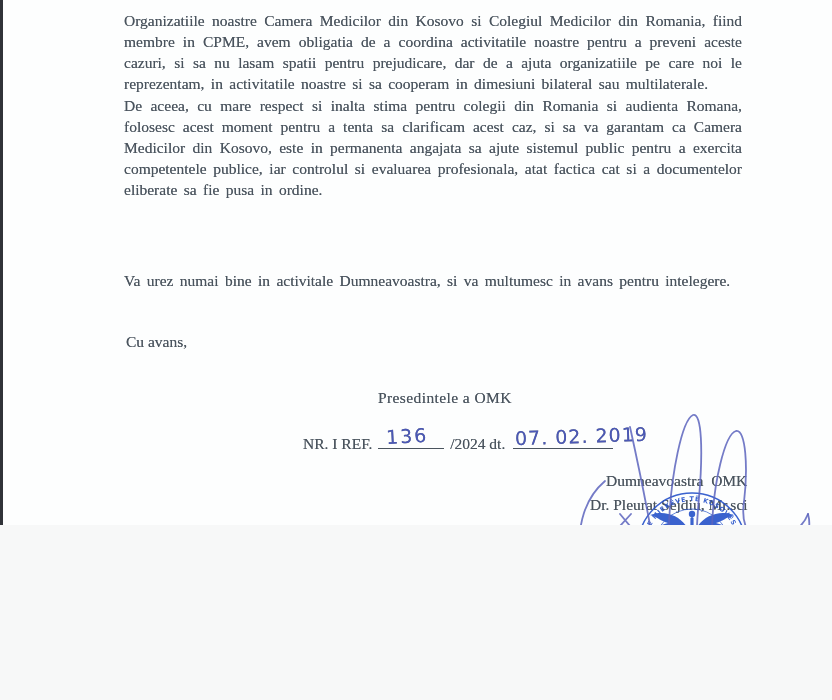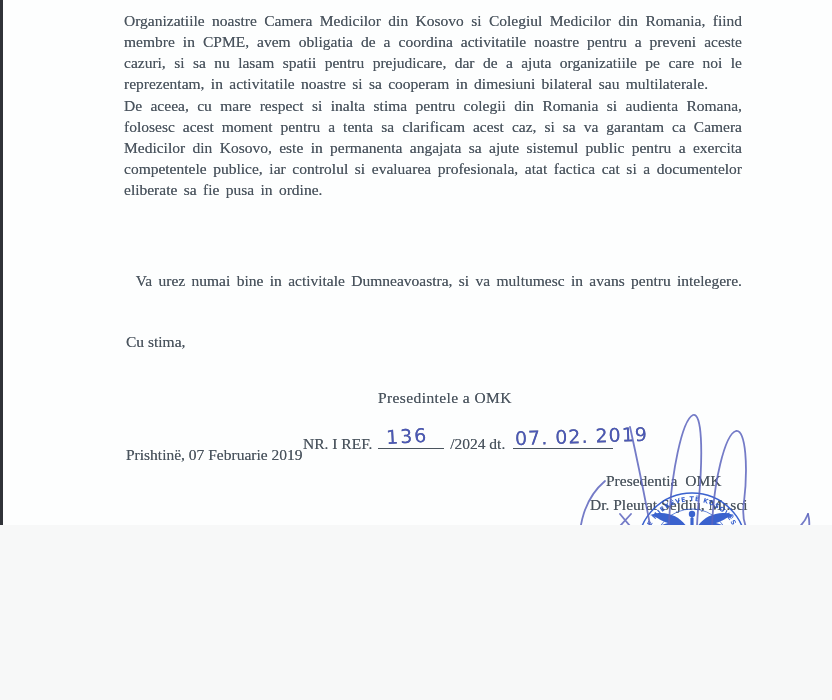--- a/index.html
+++ b/index.html
@@ -3,21 +3,21 @@
 <meta charset="utf-8">
 <style>
   html,body{margin:0;padding:0;}
   body{width:832px;height:700px;background:#f7f8f8;overflow:hidden;
        font-family:"Liberation Serif", serif;}
   .page{position:relative;width:832px;height:525px;background:#fdfefe;overflow:hidden;}
   .scan-edge{position:absolute;left:0;top:0;width:3px;height:700px;background:var(--edge,#303338);}
   .printed{color:var(--ink,#4a545e);text-shadow:0 0 .5px rgba(74,84,94,.75);}
   .para{position:absolute;left:124px;width:618px;margin:0;font-size:15.5px;line-height:21px;
         text-align:justify;word-spacing:2.5px;}
-  .para.last-left{text-align:right;}
+  .para.last-left{text-align:left;}
   .closing{position:absolute;left:126px;top:333px;font-size:15.5px;}
   .presidency{position:absolute;left:378px;top:389px;font-size:15.5px;letter-spacing:.4px;}
   .refline{position:absolute;left:303px;top:404px;font-size:15.5px;white-space:nowrap;}
   .refline .seg{display:inline-block;vertical-align:baseline;margin-top:31px;}
   .uline{display:inline-block;border-bottom:1.3px solid #4a545e;position:relative;height:18px;}
   .uline.num{width:66px;margin:0 2px;}
   .uline.date{width:100px;margin-left:4px;}
   .hand{position:absolute;bottom:1px;color:var(--hand,#4b58b6);
         font-family:"DejaVu Sans", sans-serif;font-weight:400;white-space:nowrap;}
   .hand.num{left:8px;font-size:19px;transform:rotate(-3deg);letter-spacing:2px;}
@@ -42,38 +42,37 @@
 
   <div class="scan-edge"></div>
 
   <p class="para printed" style="top:10px">Organizatiile noastre Camera Medicilor din Kosovo si Colegiul Medicilor din Romania, fiind membre in CPME, avem obligatia de a coordina activitatile noastre pentru a preveni aceste cazuri, si sa nu lasam spatii pentru prejudicare, dar de a ajuta organizatiile pe care noi le reprezentam, in activitatile noastre si sa cooperam in dimesiuni bilateral sau multilaterale.</p>
 
   <p class="para printed" style="top:95px">De aceea, cu mare respect si inalta stima pentru colegii din Romania si audienta Romana, folosesc acest moment pentru a tenta sa clarificam acest caz, si sa va garantam ca Camera Medicilor din Kosovo, este in permanenta angajata sa ajute sistemul public pentru a exercita competentele publice, iar controlul si evaluarea profesionala, atat factica cat si a documentelor eliberate sa fie pusa in ordine.</p>
 
 
   <p class="para printed last-left" style="top:270px">Va urez numai bine in activitale Dumneavoastra, si va multumesc in avans pentru intelegere.</p>
 
-  <div class="closing printed">Cu stima,</div>
+  <div class="closing printed">Cu avans,</div>
 
   <div class="presidency printed">Presedintele a OMK</div>
 
   <div class="refline printed">
     <span class="seg">NR. I REF.</span>
     <span class="uline num">
       <span class="hand num">136</span>
     </span>
     <span class="seg">/2024 dt.</span>
     <span class="uline date">
       <span class="hand date">07. 02. 2019</span>
     </span>
   </div>
 
-  <div class="placedate printed">Prishtinë, 07 Februarie 2019</div>
 
-  <div class="signer-role printed">Presedentia OMK</div>
+  <div class="signer-role printed">Dumneavoastra OMK</div>
 
   <div class="signer-name printed">Dr. Pleurat Sejdiu, Mr.sci</div>
 
   <div class="sign-line"></div>
 
   <svg class="stamp-svg" width="160" height="160" viewBox="0 0 160 160">
     <g transform="translate(80,80)">
       <circle class="stamp-stroke" r="54" stroke-width="1.5"></circle>
       <circle class="stamp-stroke" r="38" stroke-width="1" opacity=".75"></circle>
       <defs>

